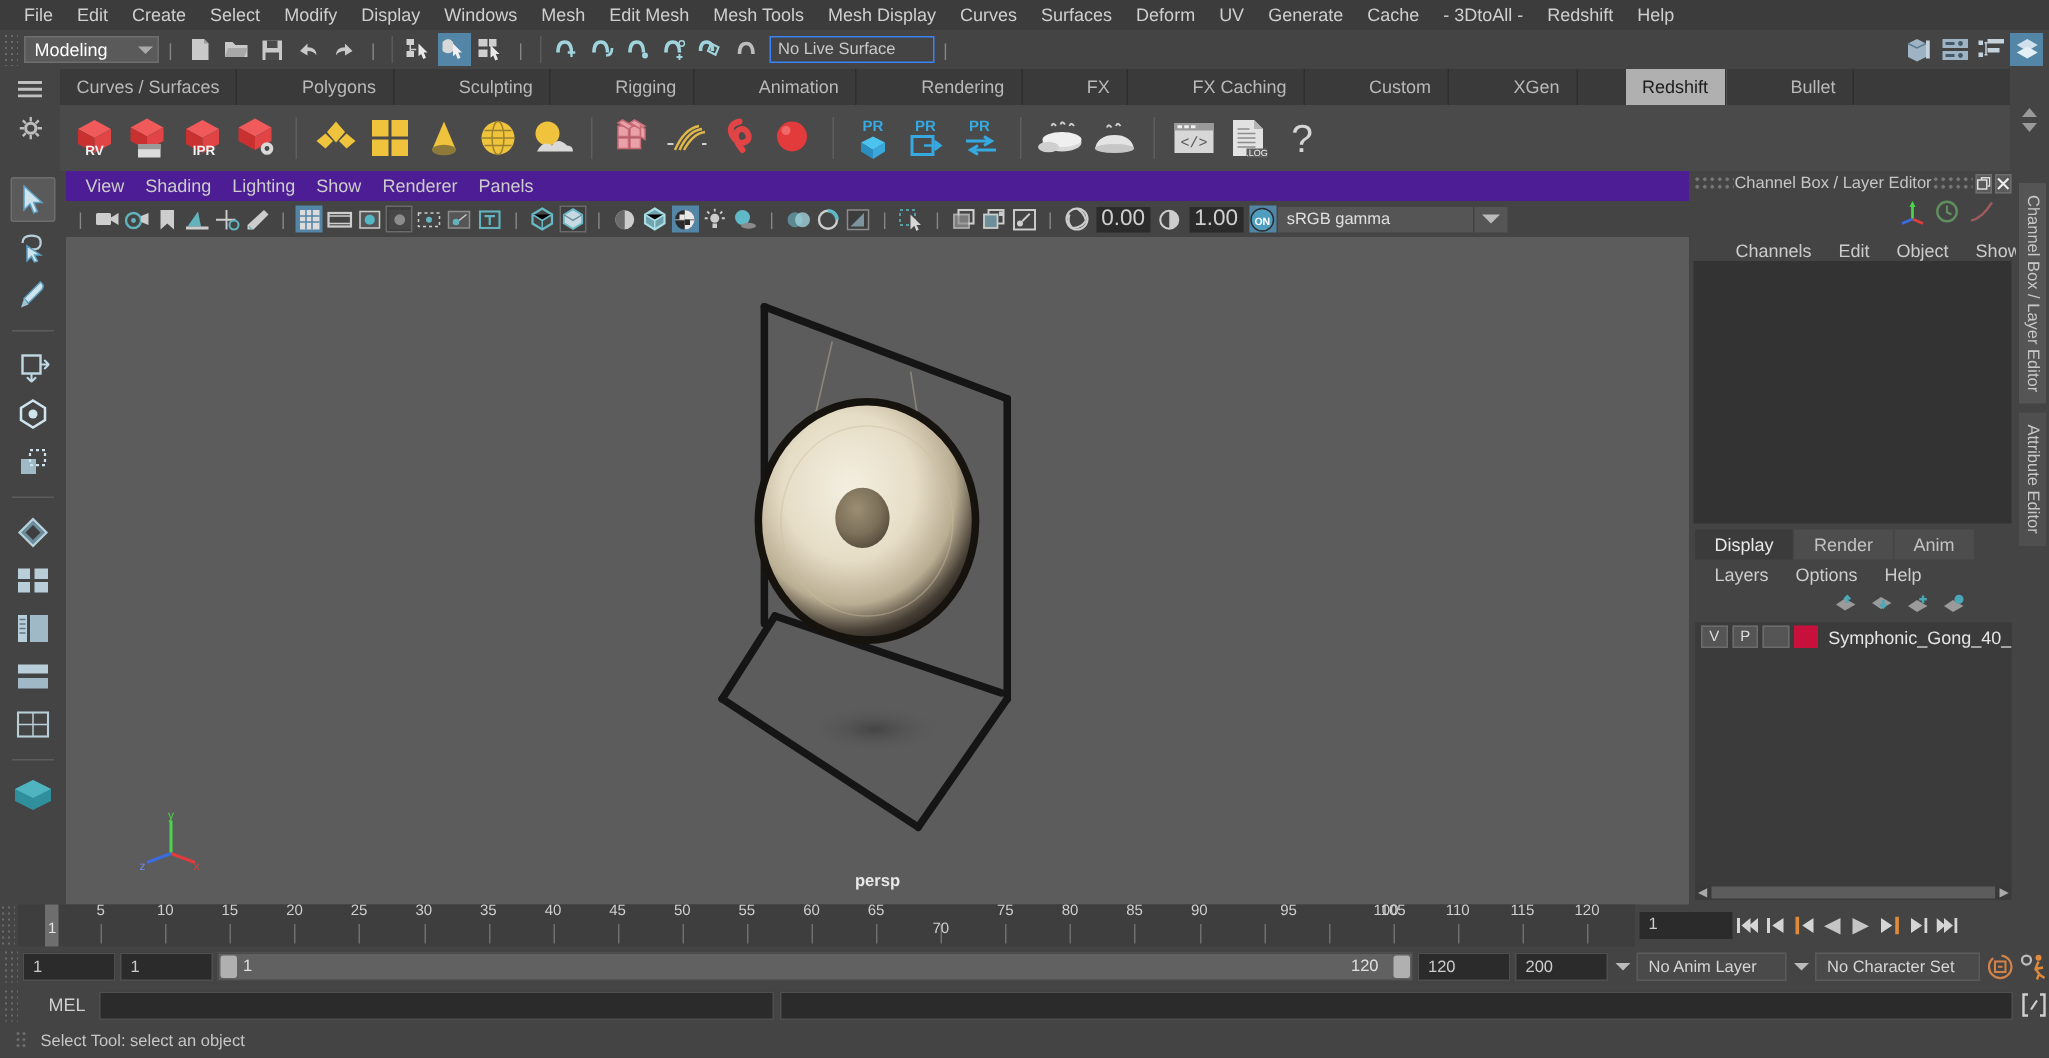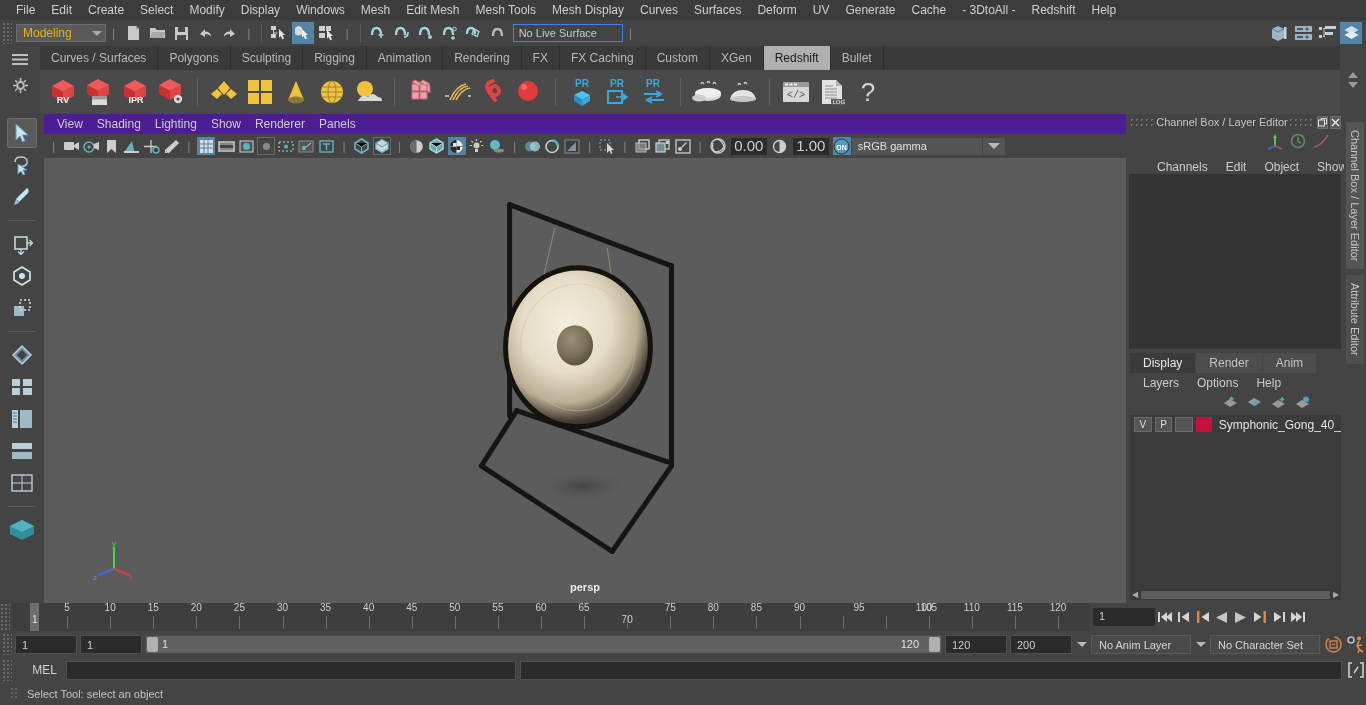--- a/index.html
+++ b/index.html
@@ -11,36 +11,36 @@
   .app { width:1366px; height:705px; display:flex; flex-direction:column; background:#444444; }
 
   
   .menubar { height:20px; background:#3c3c3c; display:flex; align-items:center; padding-left:8px; flex:0 0 20px; }
   .menubar .mi { padding:0 8px; line-height:20px; font-size:12px; color:#cfcfcf; white-space:nowrap; }
 
   
   .statusline { height:26px; background:#444444; display:flex; align-items:center; flex:0 0 26px; padding-left:2px; }
   .gripdots { width:10px; height:22px; background-image:radial-gradient(#6a6a6a 1px, transparent 1px); background-size:4px 4px; flex:0 0 10px; }
   .modeselect { width:90px; height:18px; background:#5a5a5a; border:1px solid #6e6e6e; display:flex; align-items:center;
-                justify-content:space-between; padding:0 3px 0 6px; font-size:12px; color:#eab308; margin-left:4px;}
+                justify-content:space-between; padding:0 3px 0 6px; font-size:12px; color:#ffffff; margin-left:4px;}
   .modeselect .arr { width:0;height:0;border-left:5px solid transparent;border-right:5px solid transparent;border-top:5px solid #aaa; }
   .sep { width:1px; height:18px; background:#5a5a5a; margin:0 5px; flex:0 0 1px;}
   .closer { color:#888; font-size:11px; padding:0 3px; }
   .sbtn { width:22px; height:22px; display:flex; align-items:center; justify-content:center; margin:0 1px; flex:0 0 22px; }
   .sbtn.active { background:#5285a6; }
   .livefield { width:110px; height:18px; background:#444; border:1px solid #3b82f6; color:#c9c9c9;
                font-size:11px; line-height:17px; padding-left:5px; margin-left:3px;}
   .statusline .right { margin-left:auto; display:flex; align-items:center; padding-right:3px; }
 
   
   .shelfwrap { flex:0 0 68px; display:flex; background:#3c3c3c; }
   .shelf-left { width:40px; background:#444; display:flex; flex-direction:column; align-items:center; padding-top:6px;}
   .shelf-left .sq { width:18px;height:14px; margin-bottom:12px; display:flex;align-items:center;justify-content:center;}
   .shelf-main { flex:1; display:flex; flex-direction:column; }
-  .shelftabs { height:24px; display:flex; background:#3a3a3a; align-items:stretch; }
+  .shelftabs { height:24px; display:flex; background:#3a3a3a; align-items:stretch;gap:32px; }
   .shelftab { padding:0 11px; display:flex;align-items:center; font-size:12px; color:#b9b9b9;
               background:#3a3a3a; border-right:1px solid #2e2e2e; white-space:nowrap; }
   .shelftab.active { background:#b0b0b0; color:#1c1c1c; }
   .shelfrow { flex:1; background:#4a4a4a; display:flex; align-items:center; padding-left:6px; gap:2px; }
   .shelfico { width:34px;height:34px; display:flex; align-items:center; justify-content:center; flex:0 0 34px;}
   .vsep { width:1px; height:28px; background:#5e5e5e; margin:0 7px; flex:0 0 1px;}
   .shelf-right { width:26px; background:#444; display:flex; flex-direction:column; align-items:center; justify-content:center;}
   .spin { width:0;height:0;border-left:5px solid transparent;border-right:5px solid transparent; margin:2px 0;}
   .spin.up{ border-bottom:6px solid #9a9a9a; } .spin.dn{ border-top:6px solid #9a9a9a; }
 

